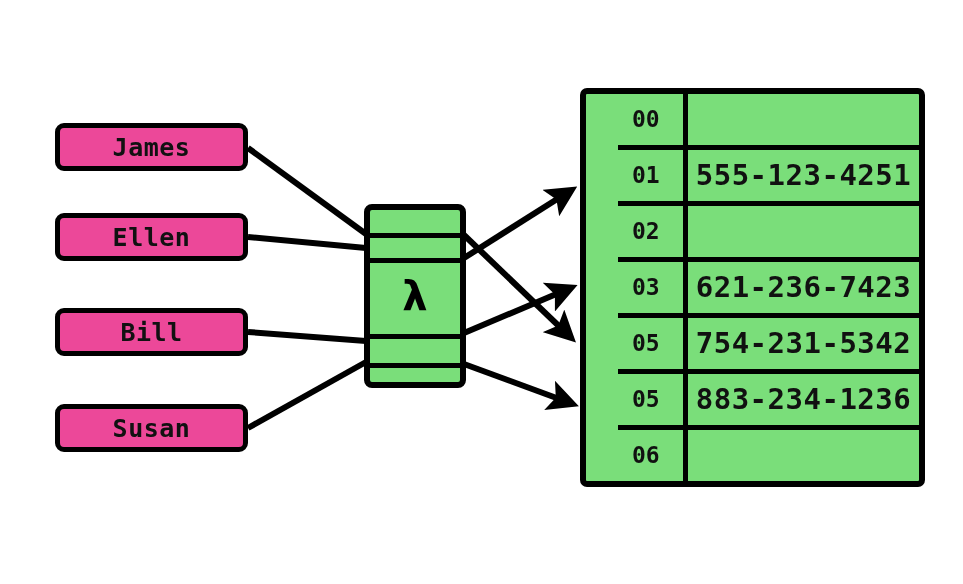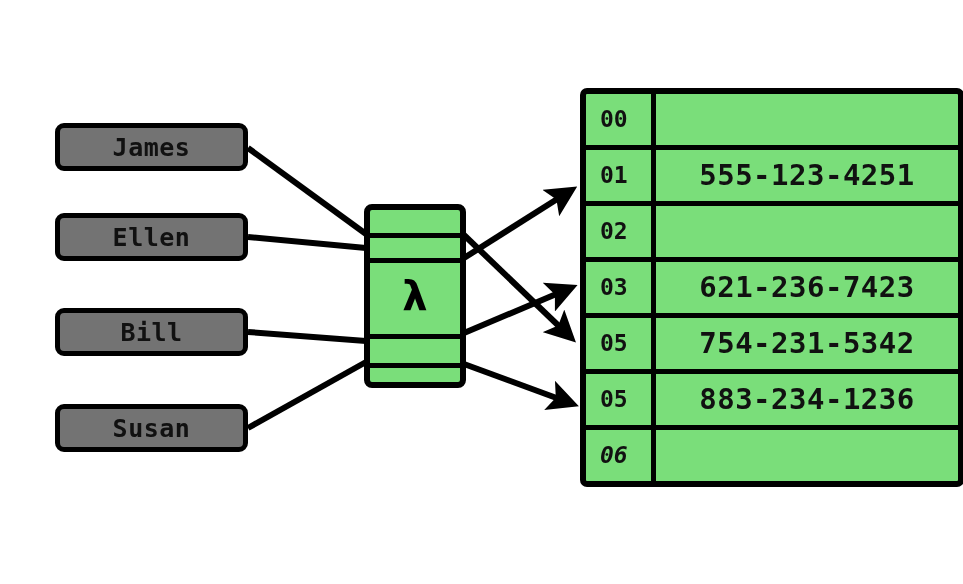--- a/index.html
+++ b/index.html
@@ -16,21 +16,21 @@
     font-family: "DejaVu Sans Mono", "Liberation Mono", monospace;
   }
 
   
   .key-box {
     position: absolute;
     left: 55px;
     width: 193px;
     height: 48px;
     box-sizing: border-box;
-    background: #737373;
+    background: #ec4899;
     border: 5px solid #000000;
     border-radius: 9px;
     display: flex;
     align-items: center;
     justify-content: center;
   }
   .key-box .key-label {
     font-size: 25px;
     font-weight: bold;
     color: #111111;
@@ -80,37 +80,38 @@
     font-weight: bold;
     color: #000000;
     line-height: 1;
   }
 
   
   #table {
     position: absolute;
     left: 580px;
     top: 88px;
-    width: 384px;
+    width: 345px;
     height: 399px;
     box-sizing: border-box;
     background: #7ade7a;
     border: 6px solid #000000;
     border-radius: 7px;
     overflow: hidden;
     display: flex;
     flex-direction: column;
+    padding-left: 32px;
   }
   .trow {
     flex: 1 1 0;
     display: flex;
     border-bottom: 5px solid #000000;
     min-height: 0;
   }
-  .trow:last-child { border-bottom: none; font-style: italic; }
+  .trow:last-child { border-bottom: none; }
   .tindex {
     width: 70px;
     flex: 0 0 70px;
     border-right: 5px solid #000000;
     display: flex;
     align-items: center;
     padding-left: 14px;
     box-sizing: border-box;
     font-size: 23px;
     font-weight: bold;

